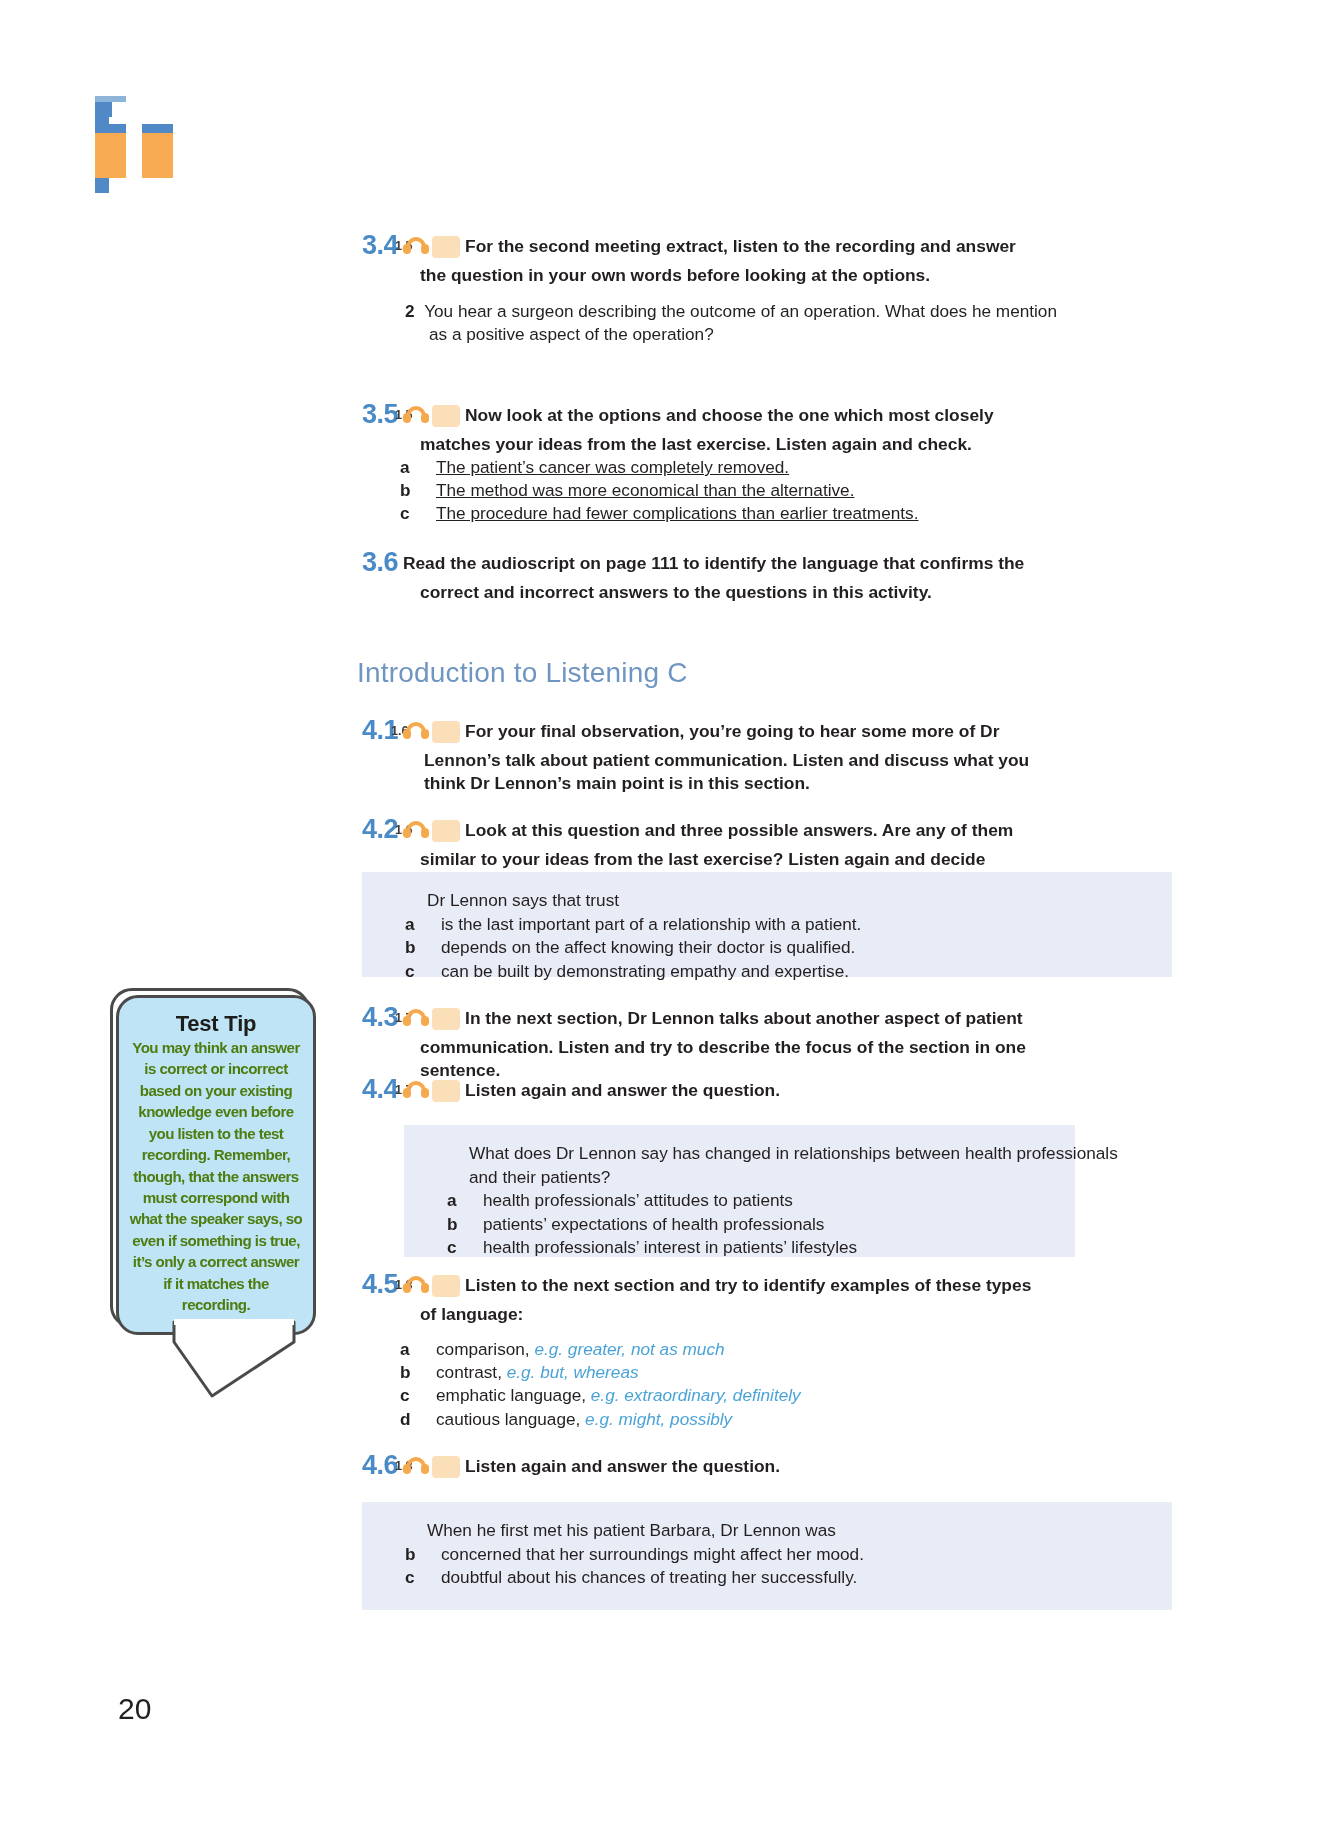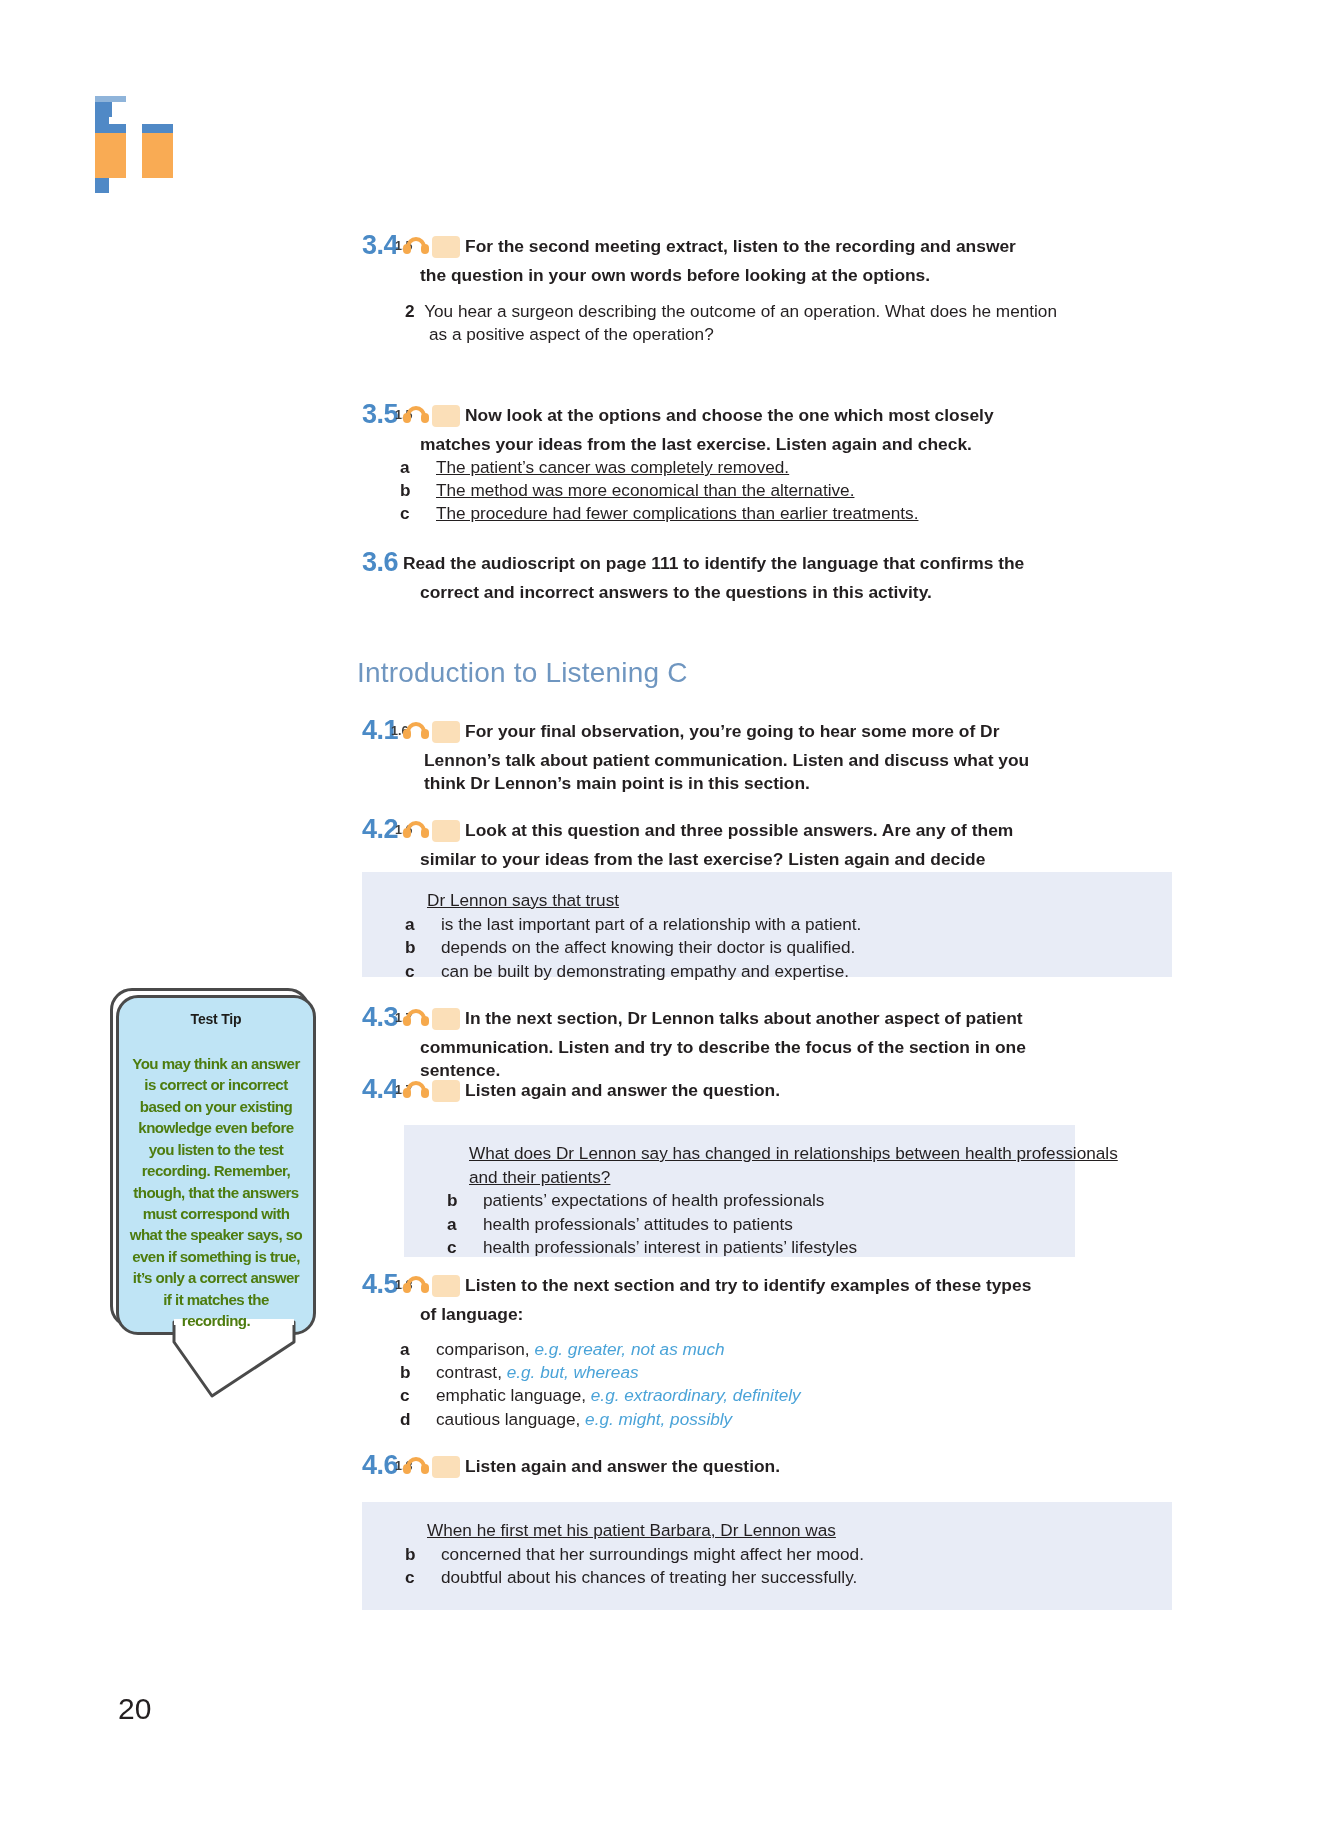--- a/index.html
+++ b/index.html
@@ -160,21 +160,20 @@
   }
   .ansbox .inner {
     position: absolute;
     font-size: 17.2px;
     line-height: 1.37;
     color: #231f20;
   }
   .ansbox .lead {
     display: block;
     white-space: nowrap;
-    text-decoration: underline;
   }
   .ansbox .opt { white-space: nowrap; }
 
   
   .tip-wrap {
     position: absolute;
     left: 104px;
     top: 988px;
     width: 222px;
     height: 382px;
@@ -213,24 +212,24 @@
     left: 12px;
     top: 7px;
     width: 200px;
     height: 340px;
     box-sizing: border-box;
     padding: 16px 12px 10px 12px;
     text-align: center;
   }
   .tip-title {
     display: block;
-    font-size: 14px;
+    font-size: 22px;
     font-weight: bold;
     color: #1d1d1b;
-    margin-bottom: 26px;
+    margin-bottom: 0;
     letter-spacing: -0.2px;
   }
   .tip-text {
     display: block;
     font-size: 15.1px;
     font-weight: bold;
     line-height: 1.42;
     color: #4d7c0f;
     letter-spacing: -0.55px;
   }
@@ -321,22 +320,22 @@
   <div class="ex" style="left:362px; top:1072px; width:672px;">
     <span class="ex-head">
       <span class="ex-num">4.4</span><span class="hp"><span class="band"></span><span class="cupL"></span><span class="cupR"></span></span><span class="track">1.7</span><span>Listen again and answer the question.</span>
     </span>
   </div>
 
   <div class="ansbox" style="left:362px; top:1125px; width:671px; height:132px;margin-left:42px;">
     <div class="inner" style="left:65px; top:17px;">
       <span class="lead">What does Dr Lennon say has changed in relationships between health professionals</span>
       <span class="lead">and their patients?</span>
+      <span class="opt"><span class="ltr">a</span><span>health professionals’ attitudes to patients</span></span>
       <span class="opt"><span class="ltr">b</span><span>patients’ expectations of health professionals</span></span>
-      <span class="opt"><span class="ltr">a</span><span>health professionals’ attitudes to patients</span></span>
       <span class="opt"><span class="ltr">c</span><span>health professionals’ interest in patients’ lifestyles</span></span>
     </div>
   </div>
 
   <div class="ex" style="left:362px; top:1267px; width:680px;">
     <span class="ex-head">
       <span class="ex-num">4.5</span><span class="hp"><span class="band"></span><span class="cupL"></span><span class="cupR"></span></span><span class="track">1.8</span><span>Listen to the next section and try to identify examples of these types of language:</span>
     </span>
   </div>
 

